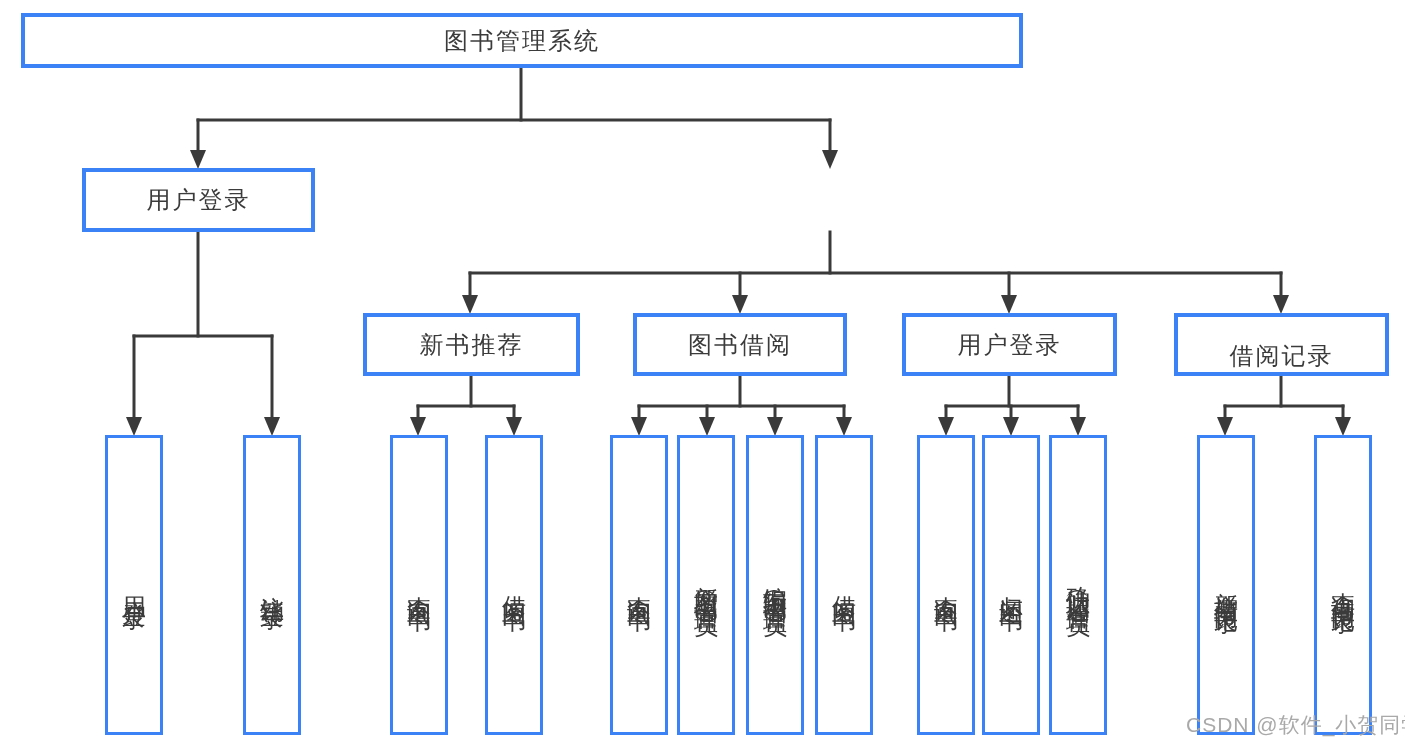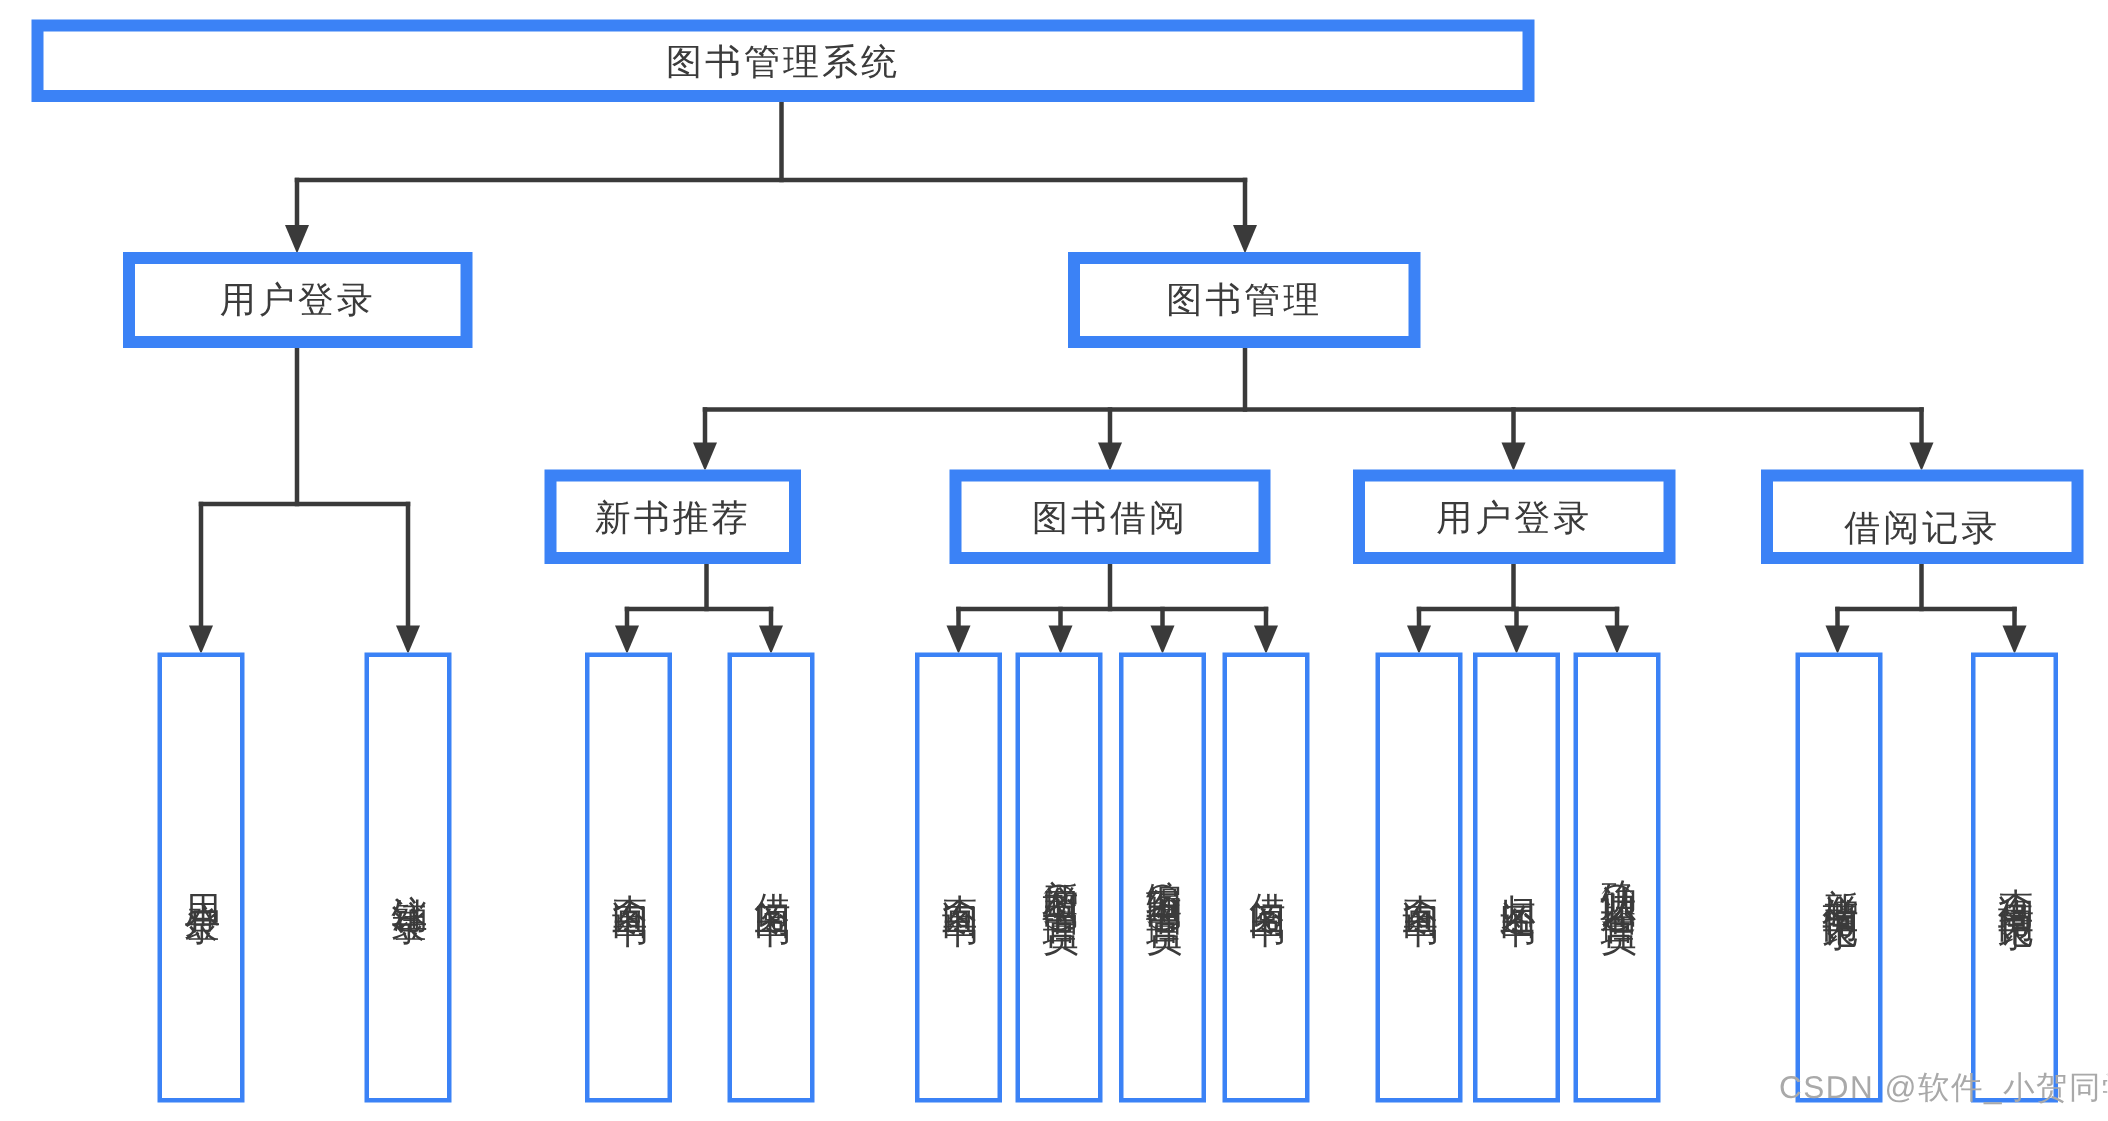--- a/index.html
+++ b/index.html
@@ -14,21 +14,21 @@
   }
   #connectors {
     position: absolute;
     left: 0; top: 0;
     width: 1405px; height: 747px;
   }
   .box {
     position: absolute;
     box-sizing: border-box;
     background: #ffffff;
-    border: 8px solid #3b82f6;
+    border: 4px solid #3b82f6;
     display: flex;
     align-items: center;
     justify-content: center;
     text-align: center;
     font-size: 24px;
     letter-spacing: 2px;
     color: #3b3b3b;
   }
   .root  { left: 21px;  top: 13px;  width: 1002px; height: 55px; }
   .lvl2  { top: 168px; height: 64px; }
@@ -128,25 +128,22 @@
     </g>
   </svg>
 
   <div class="box root">
     <span>图书管理系统</span>
   </div>
 
   <div class="box lvl2" style="left:82px; width:233px;">
     <span>用户登录</span>
   </div>
-  <div class="box lvl2" style="left:712px; width:235px;">
-    <span>图书管理</span>
-  </div>
 
-  <div class="box lvl3" style="left:363px; width:171px;">
+  <div class="box lvl3" style="left:363px; width:217px;">
     <span>新书推荐</span>
   </div>
   <div class="box lvl3" style="left:633px; width:214px;">
     <span>图书借阅</span>
   </div>
   <div class="box lvl3" style="left:902px; width:215px;">
     <span>用户登录</span>
   </div>
   <div class="box lvl3" style="left:1174px; width:215px;align-items:flex-end;">
     <span>借阅记录</span>

